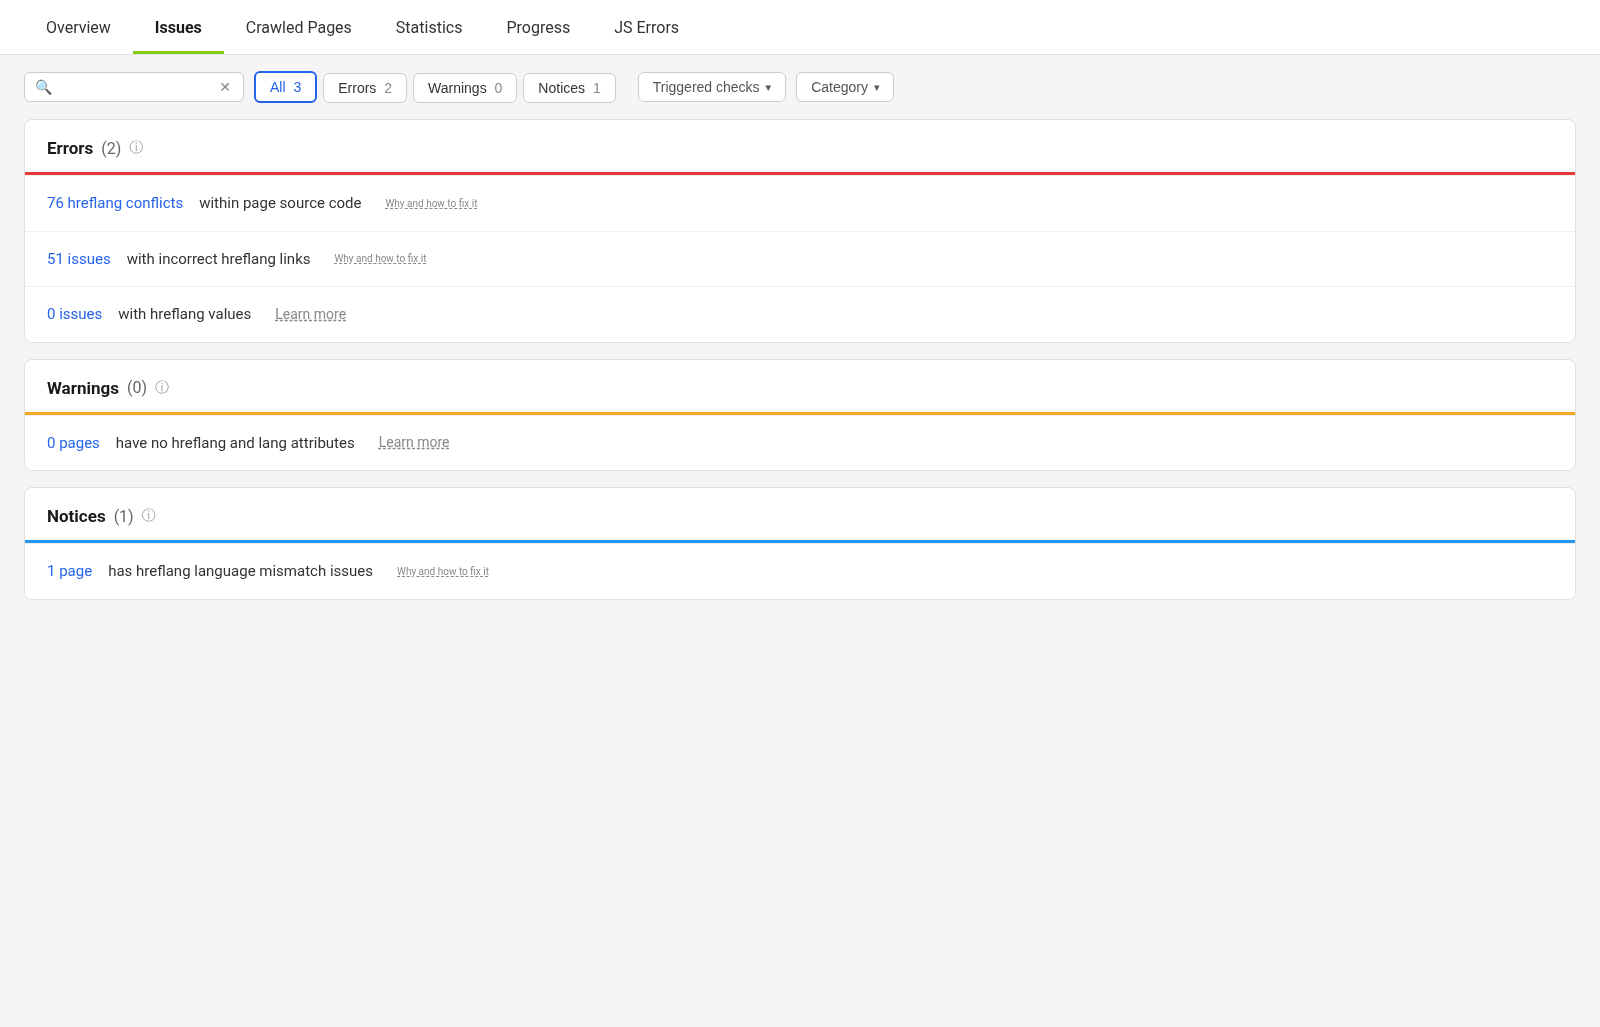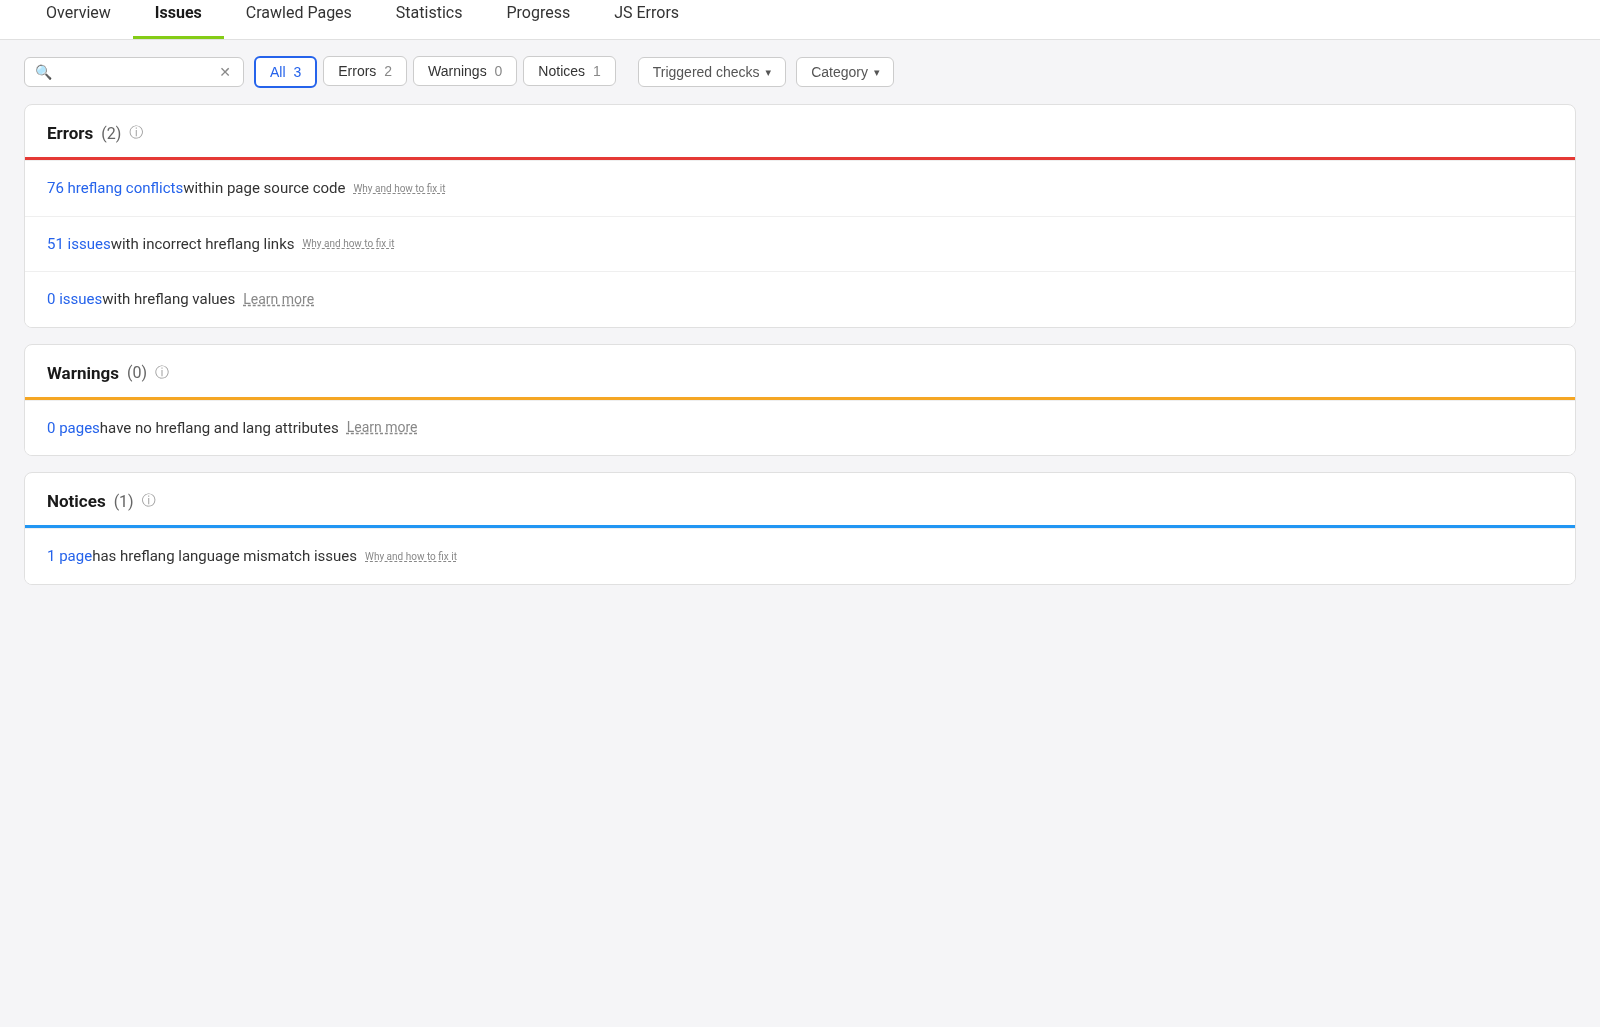--- a/index.html
+++ b/index.html
@@ -13,21 +13,21 @@
     
     .nav-bar {
       background: #fff;
       border-bottom: 1px solid #e0e0e0;
       display: flex;
       align-items: flex-end;
       padding: 0 24px;
       gap: 0;
     }
     .nav-tab {
-      padding: 3px 22px 14px;
+      padding: 18px 22px 14px;
       cursor: pointer;
       font-size: 16px;
       color: #333;
       border-bottom: 3px solid transparent;
       white-space: nowrap;
     }
     .nav-tab.active {
       color: #1a1a1a;
       font-weight: 700;
       border-bottom: 3px solid #84cc16;
@@ -61,21 +61,21 @@
       flex: 1;
     }
     .clear-btn {
       cursor: pointer;
       color: #888;
       font-size: 14px;
       padding: 0 2px;
     }
     .filter-group {
       display: flex;
-      align-items: flex-start;
+      align-items: flex-end;
       gap: 6px;
     }
     .filter-btn {
       border: 1px solid #ccc;
       border-radius: 6px;
       padding: 6px 14px;
       font-size: 14px;
       background: #fff;
       cursor: pointer;
       color: #333;
@@ -152,21 +152,21 @@
     }
     .divider-red { background: #e53935; }
     .divider-orange { background: #f5a623; }
     .divider-blue { background: #2196f3; }
 
     .issue-row {
       padding: 16px 22px;
       border-top: 1px solid #efefef;
       display: flex;
       align-items: center;
-      gap: 0;
+      gap: 16px;
       font-size: 15px;
       line-height: 1.5;
       background: #fff;
     }
     .issue-row:first-of-type {
       border-top: none;
     }
     .issue-link {
       color: #2563eb;
       text-decoration: none;

